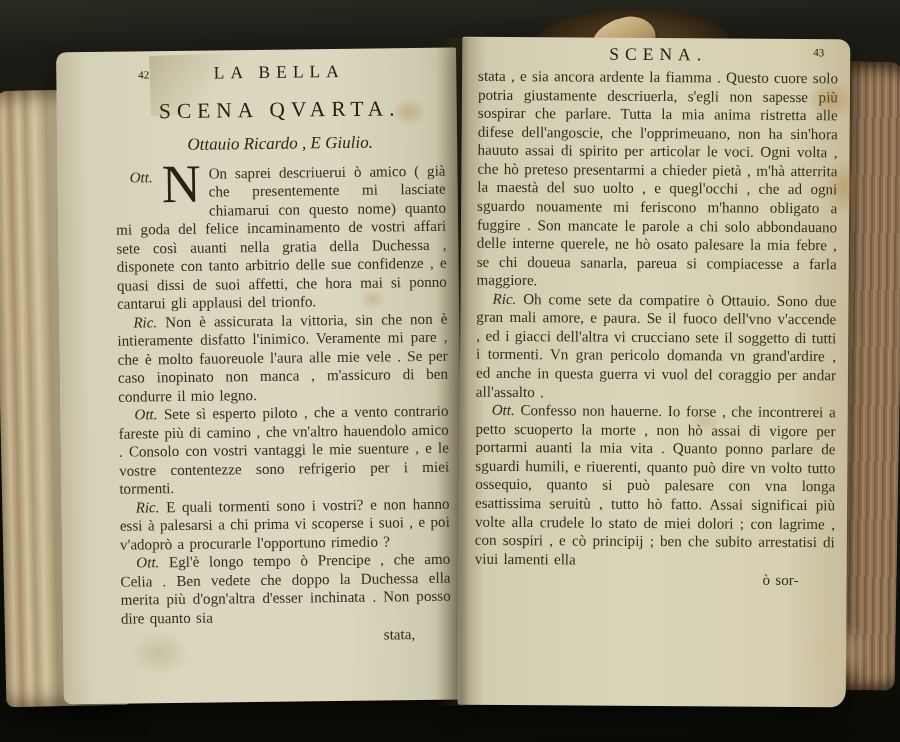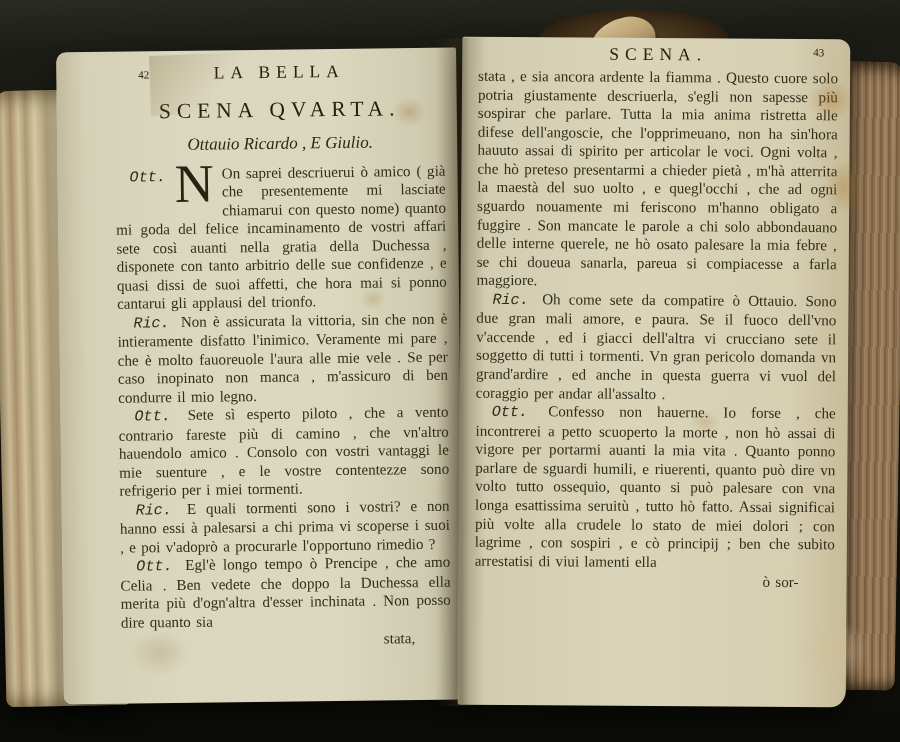--- a/index.html
+++ b/index.html
@@ -85,21 +85,21 @@
 
   .scene-heading{margin-top:14px;text-align:center;font-size:21.5px;letter-spacing:6px;color:#24210f;}
   .characters{margin-top:11px;text-align:center;font-style:italic;font-size:17px;color:#2b2815;}
 
   .body-text{margin-top:10px;font-size:15.1px;line-height:1.225;text-align:justify;
              word-spacing:1.5px;color:#302d1b;}
   .page-right .body-text{margin-top:2px;font-size:15.1px;line-height:1.23;}
   .body-text p{margin:0;}
   p.indent{text-indent:16px;}
   p.noindent{text-indent:0;}
-  .speaker{font-style:italic;font-family:Liberation Mono, monospace;}
+  .speaker{font-style:italic;}
   .lead{float:left;display:flex;align-items:flex-start;gap:9px;margin:2px 8px 0 14px;}
   .lead .speaker{font-size:15.1px;padding-top:1px;}
   .dropcap{font-size:54px;line-height:40px;margin-top:-3px;color:#262312;}
   .catchword{text-align:right !important;padding-right:36px;text-indent:0 !important;margin-top:1px !important;}
 </style>
 </head>
 <body>
 
 <div class="photo">
 

